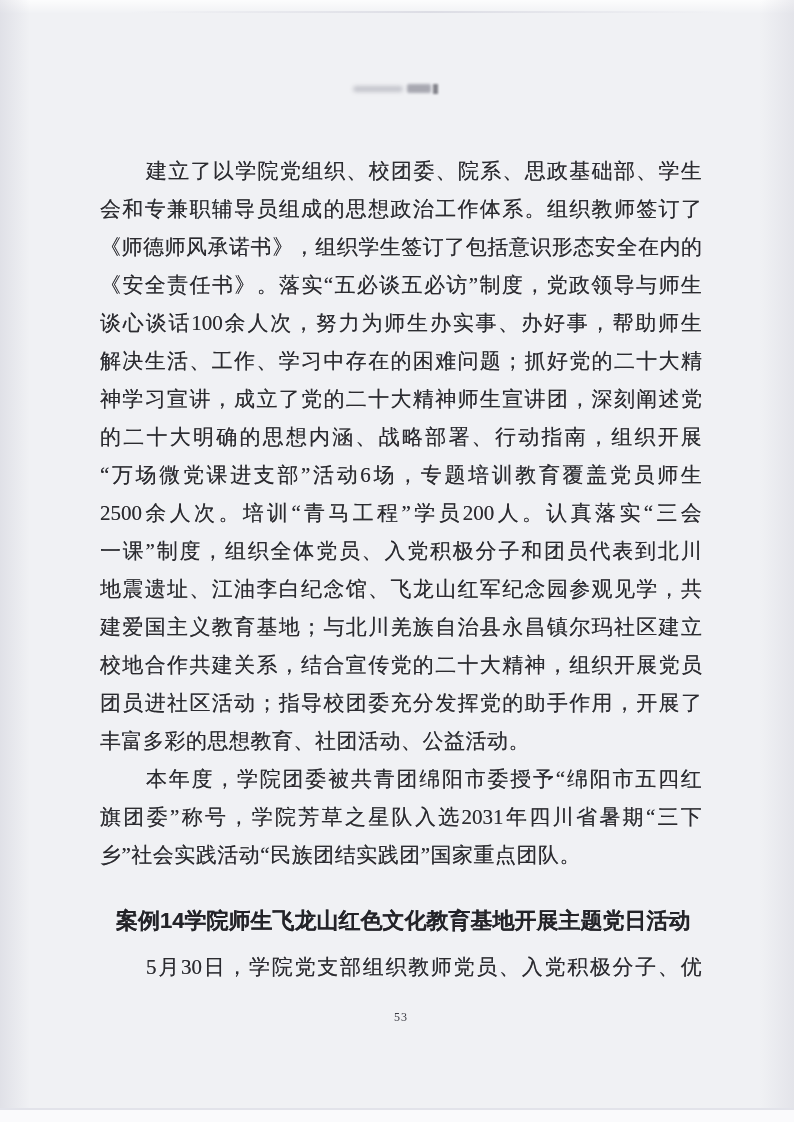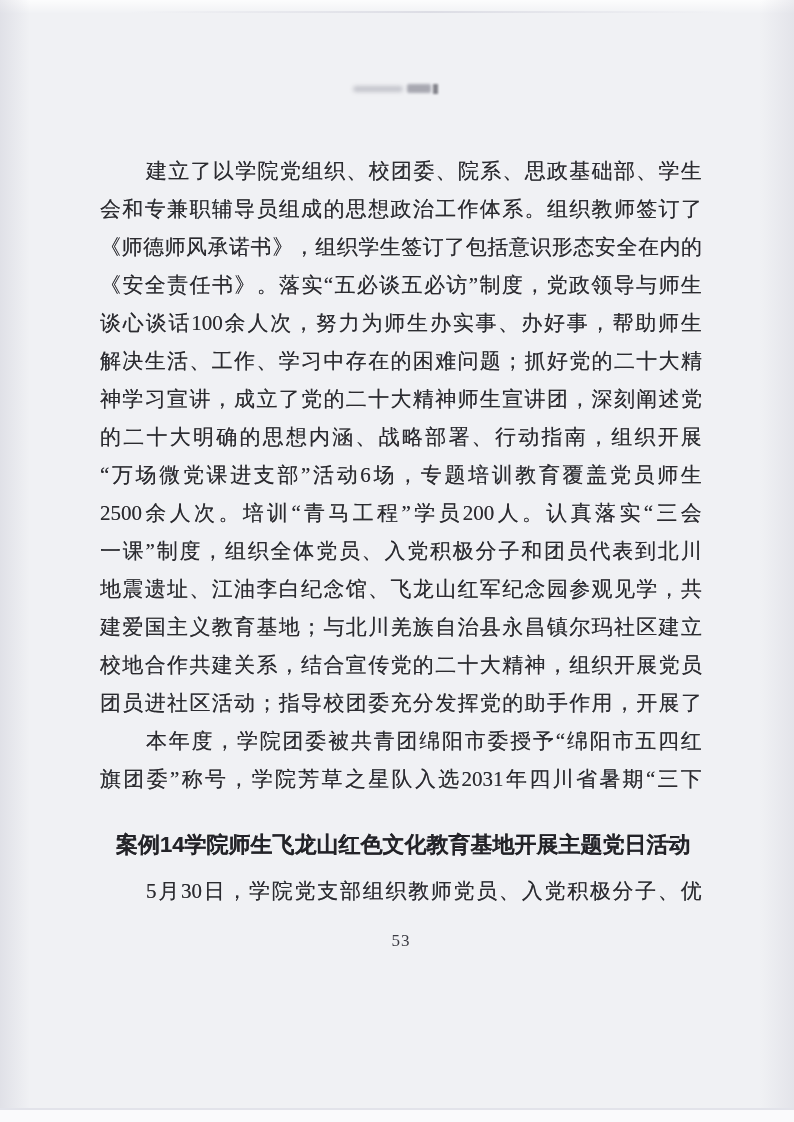--- a/index.html
+++ b/index.html
@@ -61,21 +61,21 @@
     font-family: "Liberation Sans", "DejaVu Sans", sans-serif;
     font-weight: 700;
     font-size: 22px;
     color: #232328;
     text-shadow: 0 0 0.5px rgba(35,35,40,0.7);
   }
   .para3 { margin-top: 8px; }
   .page-number {
     margin-top: 22px;
     text-align: center;
-    font-size: 17px; line-height: 18px;
+    font-size: 12px; line-height: 18px;
     letter-spacing: 1px;
     color: #3a3a42;
     text-shadow: none;
   }
 </style>
 </head>
 <body>
 
 <div class="scan">
   <div class="top-edge-line"></div>
@@ -509,20 +509,21 @@
           <span>的</span>
           <span>助</span>
           <span>手</span>
           <span>作</span>
           <span>用</span>
           <span>，</span>
           <span>开</span>
           <span>展</span>
           <span>了</span>
         </div>
+        <div class="line last">丰富多彩的思想教育、社团活动、公益活动。</div>
       </div>
     <div class="para2">
         <div class="line indent">
           <span>本</span>
           <span>年</span>
           <span>度</span>
           <span>，</span>
           <span>学</span>
           <span>院</span>
           <span>团</span>
@@ -566,20 +567,21 @@
           <span>年</span>
           <span>四</span>
           <span>川</span>
           <span>省</span>
           <span>暑</span>
           <span>期</span>
           <span>“</span>
           <span>三</span>
           <span>下</span>
         </div>
+        <div class="line last">乡”社会实践活动“民族团结实践团”国家重点团队。</div>
       </div>
     <div class="heading">
         <div class="line">
           <span>案</span>
           <span>例</span>
           <span>14</span>
           <span>学</span>
           <span>院</span>
           <span>师</span>
           <span>生</span>

